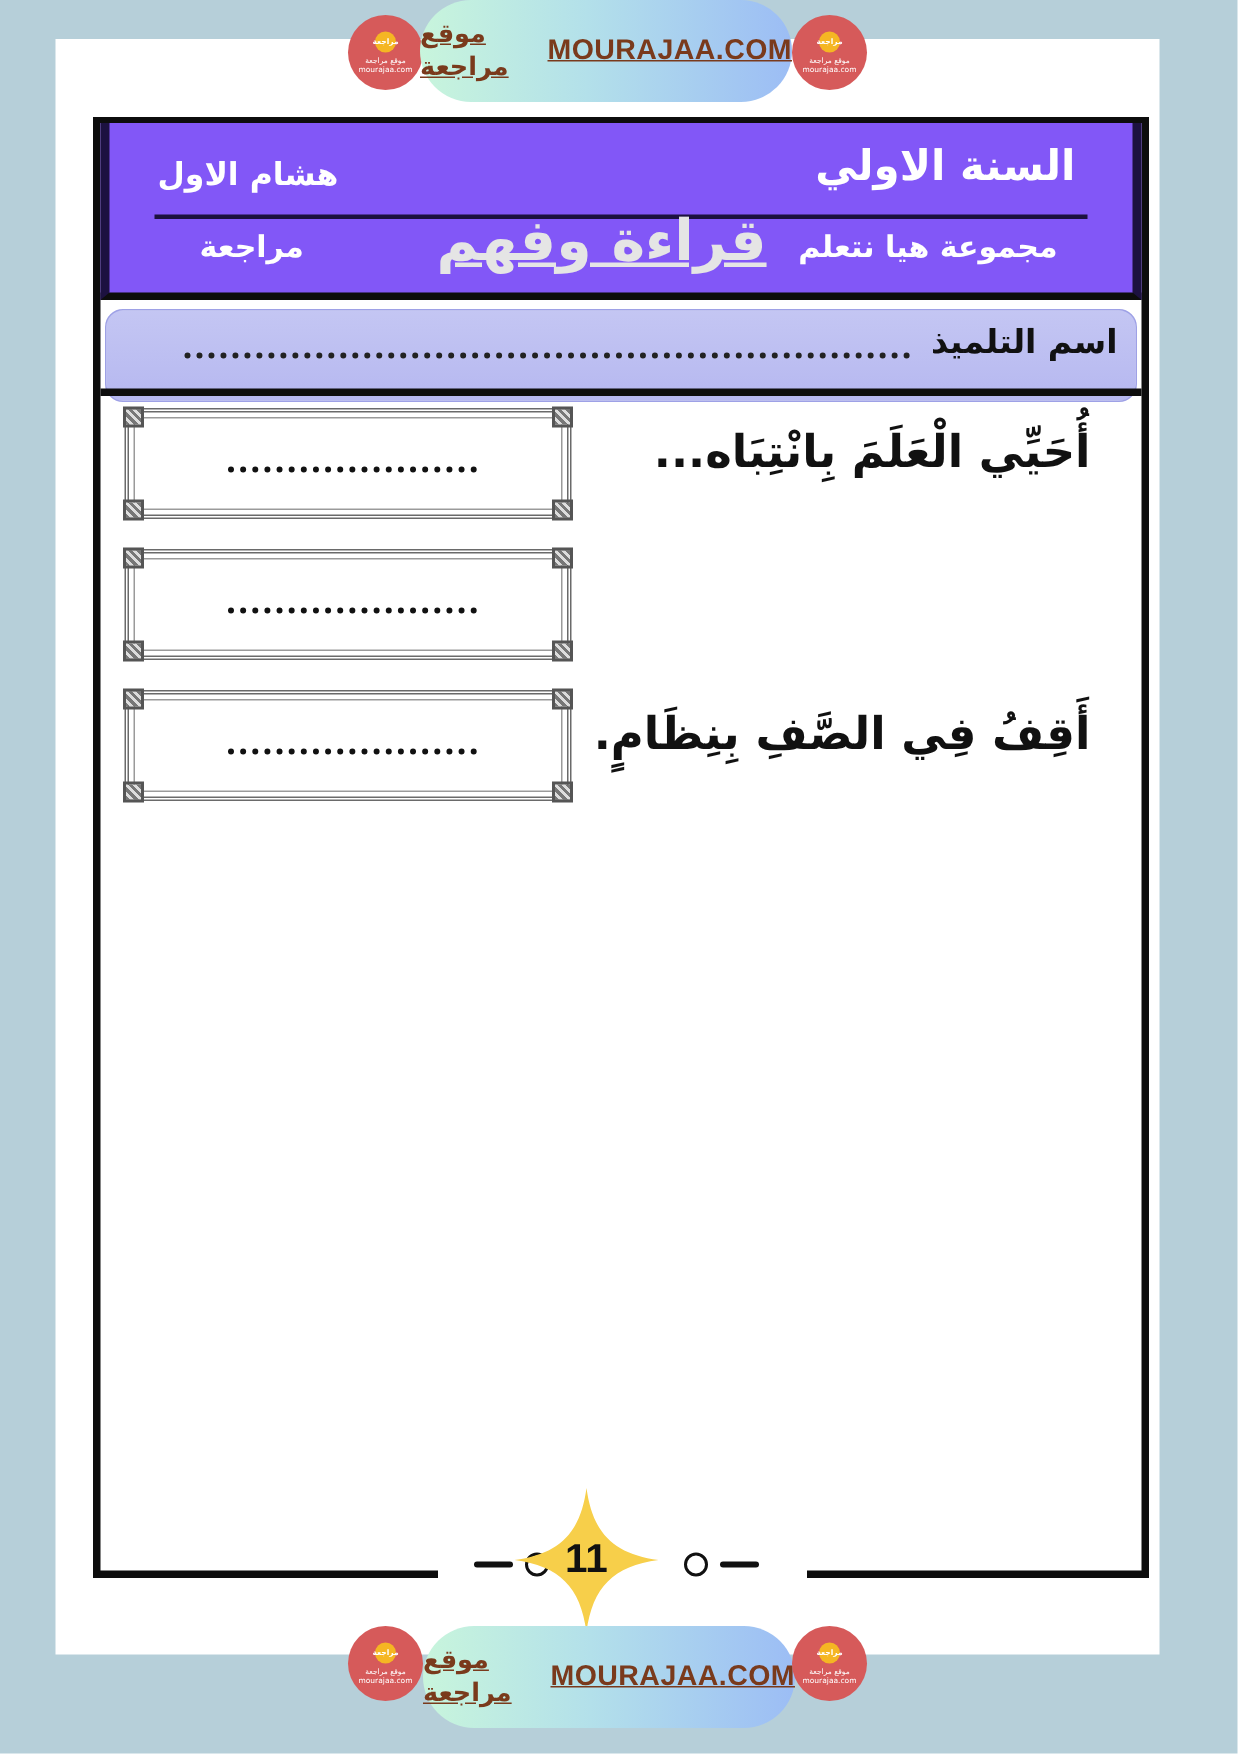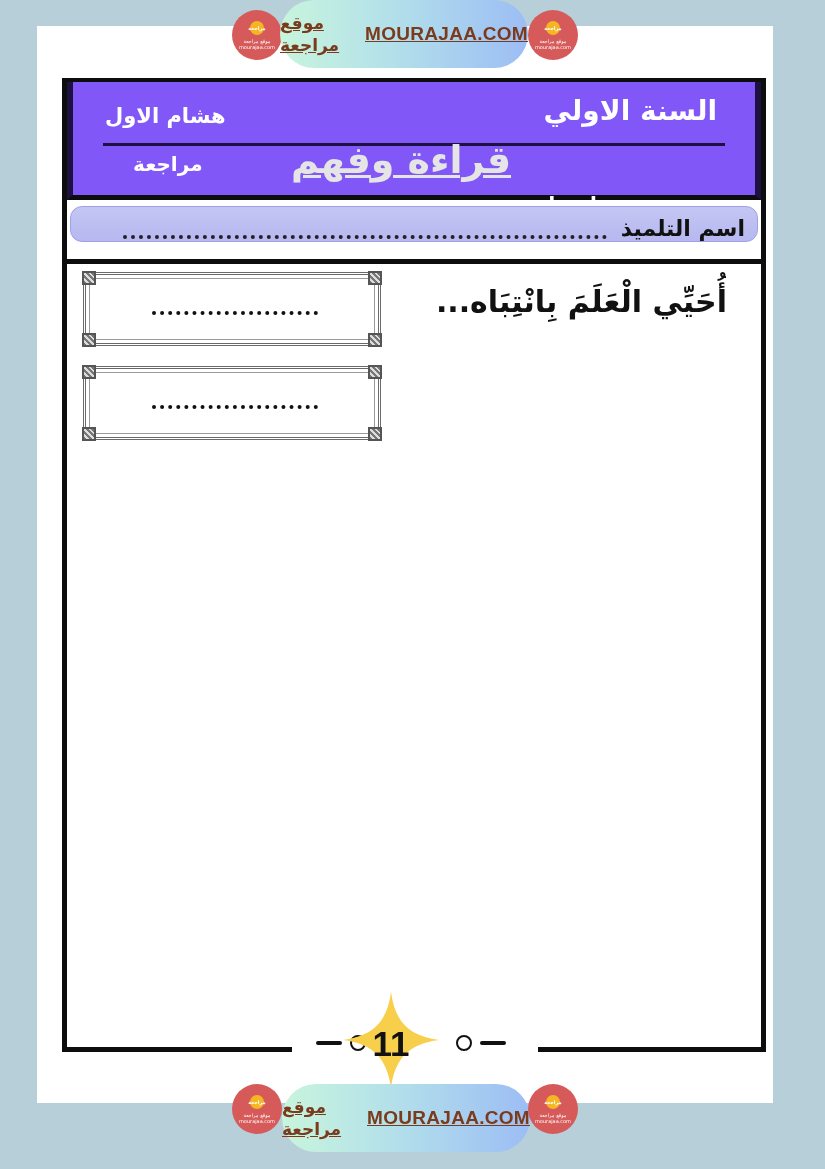--- a/index.html
+++ b/index.html
@@ -61,33 +61,33 @@
       border-right: 6px solid #1c1140;
       border-bottom: 5px solid #0d0d0d;
     }
     .hdr-text {
       position: absolute; color: #ffffff; font-weight: bold;
       font-family: "DejaVu Sans", sans-serif; direction: rtl; white-space: nowrap;
     }
     .h-year { right: 38px; top: 12px; font-size: 28px; }
     .h-exam { right: 232px; top: 12px; font-size: 23px; }
     .h-teacher { left: 32px; top: 22px; font-size: 21px; }
-    .h-group { right: 50px; top: 70px; font-size: 20px; margin-top: 40px; }
+    .h-group { right: 50px; top: 70px; font-size: 20px; }
     .h-student { left: 60px; top: 70px; font-size: 20px; }
     .h-rule {
       position: absolute; left: 30px; right: 30px; top: 61px; height: 3px; background: #1c1140;
     }
     .h-subject {
       position: absolute; left: 218px; top: 56px; font-size: 38px; font-weight: bold;
       color: #e5e5e5; direction: rtl; white-space: nowrap;
       text-decoration: underline; text-decoration-thickness: 3px; text-underline-offset: 2px;
     }
 
     .name-box {
-      position: absolute; left: 3px; right: 3px; top: 124px; height: 36px;
+      position: absolute; left: 3px; right: 3px; top: 124px; height: 62px;
       background: linear-gradient(180deg, #c4c6f3 0%, #b6b8f0 100%);
       border-radius: 12px;
       border: 1px solid #9ea1e6;
     }
     .name-label {
       position: absolute; right: 12px; top: 9px; font-size: 22px; font-weight: bold; color: #111;
       direction: rtl;
     }
     .name-dots {
       position: absolute; left: 52px; right: 150px; top: 22px; height: 10px;
@@ -125,21 +125,21 @@
 
     
     .page-orn {
       position: absolute; left: 230px; top: 992px; width: 360px; height: 96px; z-index: 4;
     }
     .star {
       position: absolute; left: 113px; top: 0; width: 96px; height: 96px;
     }
     .page-num {
       position: absolute; left: 113px; top: 32px; width: 96px; text-align: center;
-      font-family: "Liberation Sans", sans-serif; font-weight: bold; font-size: 35px; color: #111;
+      font-family: "Liberation Sans", sans-serif; font-weight: bold; font-size: 27px; color: #111;
     }
     .orn-line {
       position: absolute; top: 49px; height: 4px; background: #111; border-radius: 2px;
     }
     .orn-circle {
       position: absolute; top: 43px; width: 16px; height: 16px; border: 2.5px solid #111; border-radius: 50%;
       background: #fff;
     }
     .gap-white {
       position: absolute; left: 292px; top: 1038px; width: 246px; height: 16px; background: #fff; z-index: 3;
@@ -193,20 +193,30 @@
   <div class="row r2">
     <div class="answer-box">
       <span class="corner c-tl"></span>
       <span class="corner c-tr"></span>
       <span class="corner c-bl"></span>
       <span class="corner c-br"></span>
       <div class="answer-dots"></div>
     </div>
   </div>
 
+  <div class="row r3">
+    <div class="answer-box">
+      <span class="corner c-tl"></span>
+      <span class="corner c-tr"></span>
+      <span class="corner c-bl"></span>
+      <span class="corner c-br"></span>
+      <div class="answer-dots"></div>
+    </div>
+    <div class="sentence">أَقِفُ فِي الصَّفِ بِنِظَامٍ.</div>
+  </div>
 </div>
 
 <div class="gap-white"></div>
 <div class="page-orn">
   <div class="orn-line" style="left:86px;width:26px;"></div>
   <div class="orn-circle" style="left:120px;"></div>
   <svg class="star" viewBox="0 0 96 96">
     <path d="M48 0 C52 30 66 44 96 48 C66 52 52 66 48 96 C44 66 30 52 0 48 C30 44 44 30 48 0 Z" fill="#f7cf4a"></path>
   </svg>
   <div class="page-num">11</div>

